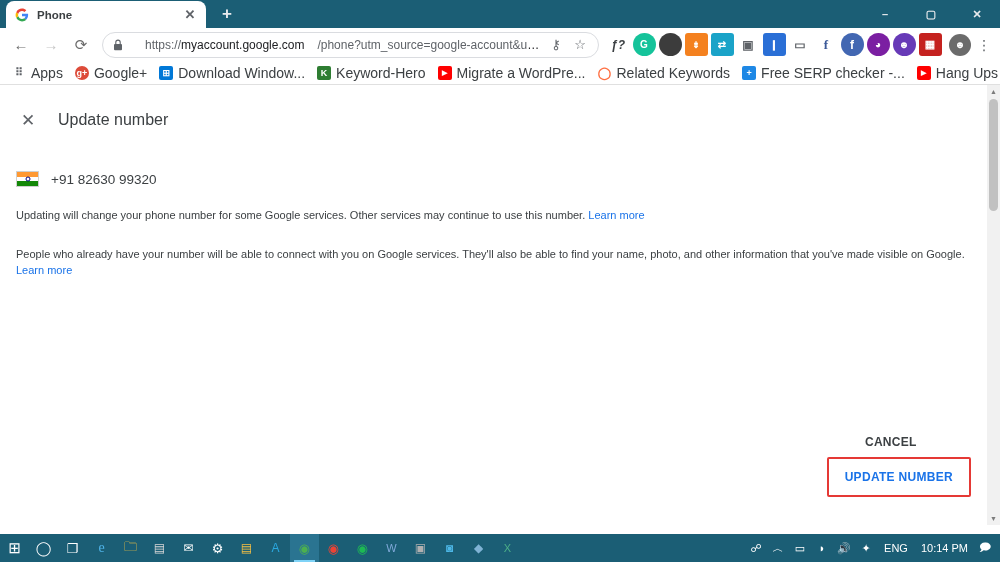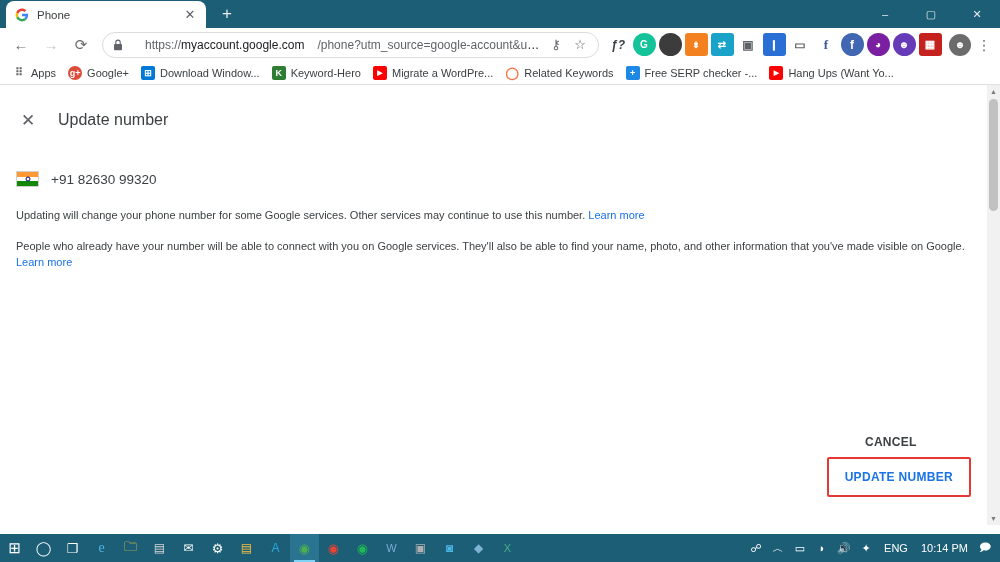--- a/index.html
+++ b/index.html
@@ -12,20 +12,21 @@
 
   
   .browser { width: 1000px; height: 562px; position: relative; }
 
   .tabstrip {
     height: 28px;
     background: #1b5e75;
     display: flex;
     align-items: flex-end;
     position: relative;
+    font-weight: bold;
   }
   .tab {
     width: 200px;
     height: 27px;
     background: #ffffff;
     border-radius: 8px 8px 0 0;
     display: flex;
     align-items: center;
     padding: 0 8px;
     margin-left: 6px;
@@ -175,21 +176,21 @@
     margin-right: 5px;
     display: inline-flex;
     align-items: center;
     justify-content: center;
     font-size: 9px;
     font-weight: bold;
     color: #fff;
     border-radius: 2px;
     flex-shrink: 0;
   }
-  .bm-label { font-size: 11px; color: #3c4043; text-align: right; }
+  .bm-label { font-size: 14px; color: #3c4043; text-align: right; }
 
   
   .page {
     position: relative;
     height: 440px;
     background: #fff;
     overflow: hidden;
   }
   .scrollbar {
     position: absolute;
@@ -261,21 +262,21 @@
     font-size: 13.5px;
     color: #3c4043;
   }
 
   .body-text {
     font-size: 11px;
     color: #3c4043;
     line-height: 1.5;
   }
   .p1 { margin-top: 20px; }
-  .p2 { margin-top: 14px; }
+  .p2 { margin-top: 22px; }
   a.link { color: #1a73e8; text-decoration: none; }
 
   .actions {
     position: absolute;
     right: 29px;
     bottom: 28px;
     display: flex;
     align-items: center;
     flex-direction: column;
   }

